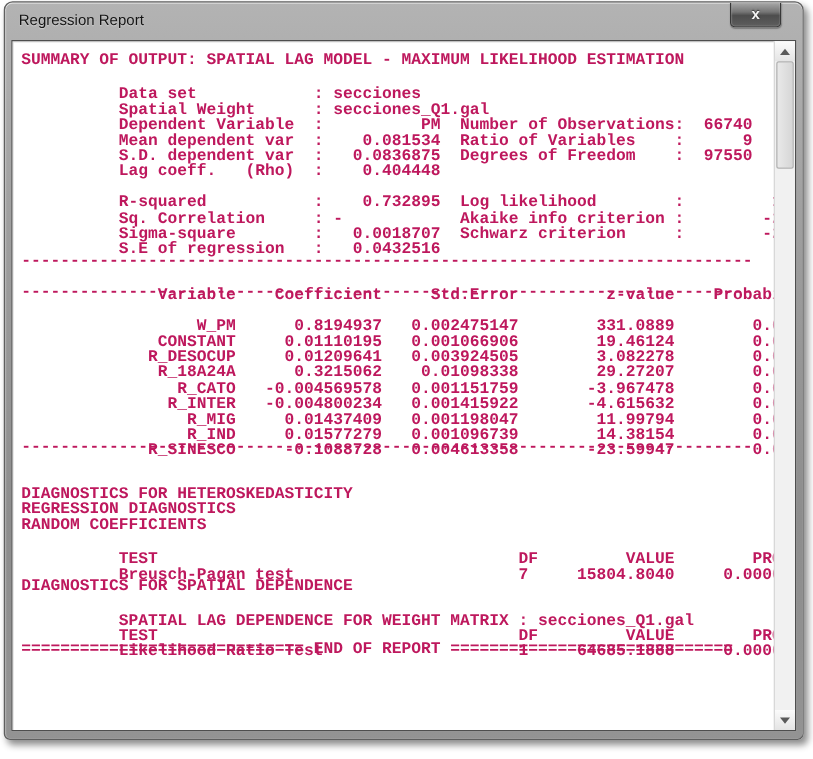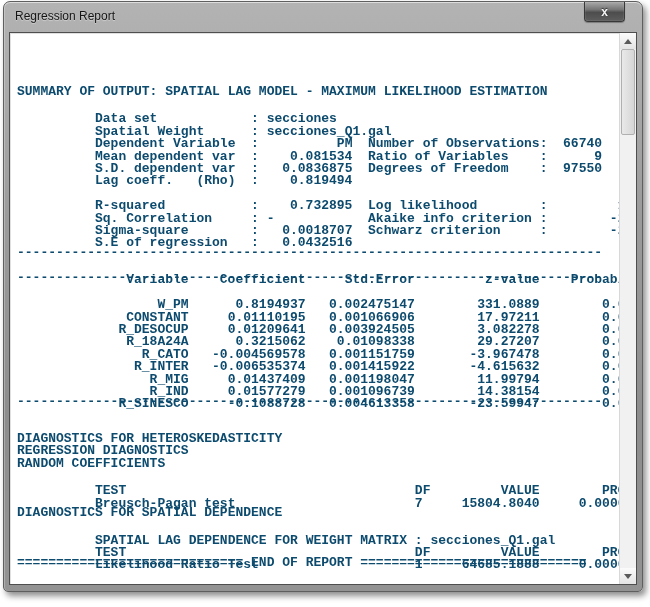--- a/index.html
+++ b/index.html
@@ -31,23 +31,23 @@
     text-shadow: 0 -1px 1px rgba(0,0,0,0.6);
   }
 
   
   .content-frame {
     position: absolute; left: 5px; right: 5px; top: 30px; bottom: 6px;
     background: #ffffff; border: 1px solid #4e4e4e; display: flex;
     box-shadow: inset 1px 1px 0 rgba(0,0,0,0.12);
   }
   .report {
-    flex: 1; overflow: hidden; padding: 7px 0 0 7px; color: #0c4a6e;
+    flex: 1; overflow: hidden; padding: 7px 0 0 7px; color: #be185d;
     font-family: "Liberation Mono", "DejaVu Sans Mono", monospace;
-    font-size: 13px; font-weight: 700; margin-top: 44px;
+    font-size: 13px; font-weight: 700;
   }
   .line { height: 12.4px; white-space: pre; }
   .blank { height: 12.4px; }
 
   .lab  { display: inline-block; width: 20ch; white-space: pre; }
   .col  { display: inline-block; width: 2ch;  white-space: pre; }
   .val  { display: inline-block; width: 11ch; text-align: right; white-space: pre; }
   .val.lft { text-align: left; }
   .lab2 { display: inline-block; width: 22ch; margin-left: 2ch; white-space: pre; }
   .sec1 .val2 { display: inline-block; width: 6ch;  text-align: right; white-space: pre; }
@@ -118,21 +118,21 @@
         <div class="line">
           <span class="lab">Dependent Variable</span><span class="col">:</span><span class="val">PM</span><span class="lab2">Number of Observations</span><span class="col">:</span><span class="val2">66740</span>
         </div>
         <div class="line">
           <span class="lab">Mean dependent var</span><span class="col">:</span><span class="val">0.081534</span><span class="lab2">Ratio of Variables</span><span class="col">:</span><span class="val2">9</span>
         </div>
         <div class="line">
           <span class="lab">S.D. dependent var</span><span class="col">:</span><span class="val">0.0836875</span><span class="lab2">Degrees of Freedom</span><span class="col">:</span><span class="val2">97550</span>
         </div>
         <div class="line">
-          <span class="lab">Lag coeff.   (Rho)</span><span class="col">:</span><span class="val">0.819494</span>
+          <span class="lab">Lag coeff.   (Rho)</span><span class="col">:</span><span class="val">0.404448</span>
         </div>
       </div>
 
       <div class="line blank"></div>
 
       <div class="sec2">
         <div class="line">
           <span class="lab">R-squared</span><span class="col">:</span><span class="val">0.732895</span><span class="lab2">Log likelihood</span><span class="col">:</span><span class="val2">109306</span>
         </div>
         <div class="line">
@@ -151,33 +151,33 @@
       <div>
         <div class="line">---------------------------------------------------------------------------</div>
         <div class="line">
           <span class="t0">Variable</span><span class="t1">Coefficient</span><span class="t2">Std.Error</span><span class="t3">z-value</span><span class="t4">Probability</span>
         </div>
         <div class="line">---------------------------------------------------------------------------</div>
         <div class="line">
           <span class="t0">W_PM</span><span class="t1">0.8194937</span><span class="t2">0.002475147</span><span class="t3">331.0889</span><span class="t4">0.00000</span>
         </div>
         <div class="line">
-          <span class="t0">CONSTANT</span><span class="t1">0.01110195</span><span class="t2">0.001066906</span><span class="t3">17.97211</span><span class="t4">0.00000</span>
+          <span class="t0">CONSTANT</span><span class="t1">0.01110195</span><span class="t2">0.001066906</span><span class="t3">19.46124</span><span class="t4">0.00000</span>
         </div>
         <div class="line">
           <span class="t0">R_DESOCUP</span><span class="t1">0.01209641</span><span class="t2">0.003924505</span><span class="t3">3.082278</span><span class="t4">0.00205</span>
         </div>
         <div class="line">
           <span class="t0">R_18A24A</span><span class="t1">0.3215062</span><span class="t2">0.01098338</span><span class="t3">29.27207</span><span class="t4">0.00000</span>
         </div>
         <div class="line">
           <span class="t0">R_CATO</span><span class="t1">-0.004569578</span><span class="t2">0.001151759</span><span class="t3">-3.967478</span><span class="t4">0.00007</span>
         </div>
         <div class="line">
-          <span class="t0">R_INTER</span><span class="t1">-0.006535374</span><span class="t2">0.001415922</span><span class="t3">-4.615632</span><span class="t4">0.00000</span>
+          <span class="t0">R_INTER</span><span class="t1">-0.004800234</span><span class="t2">0.001415922</span><span class="t3">-4.615632</span><span class="t4">0.00000</span>
         </div>
         <div class="line">
           <span class="t0">R_MIG</span><span class="t1">0.01437409</span><span class="t2">0.001198047</span><span class="t3">11.99794</span><span class="t4">0.00000</span>
         </div>
         <div class="line">
           <span class="t0">R_IND</span><span class="t1">0.01577279</span><span class="t2">0.001096739</span><span class="t3">14.38154</span><span class="t4">0.00000</span>
         </div>
         <div class="line">
           <span class="t0">R_SINESCO</span><span class="t1">-0.1088728</span><span class="t2">0.004613358</span><span class="t3">-23.59947</span><span class="t4">0.00000</span>
         </div>

